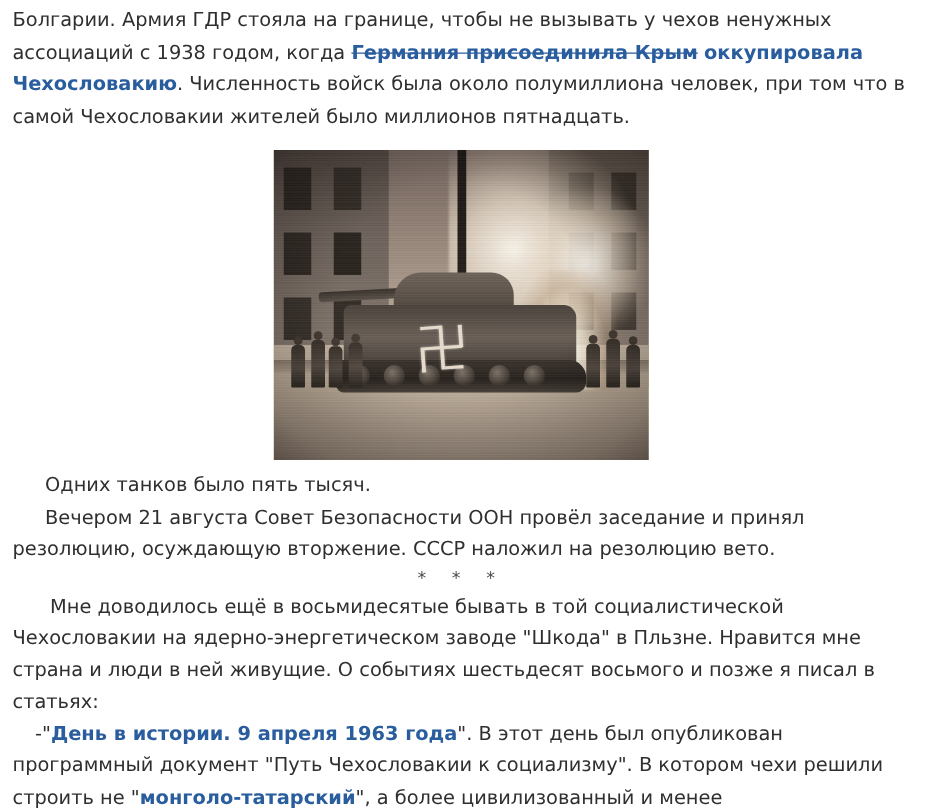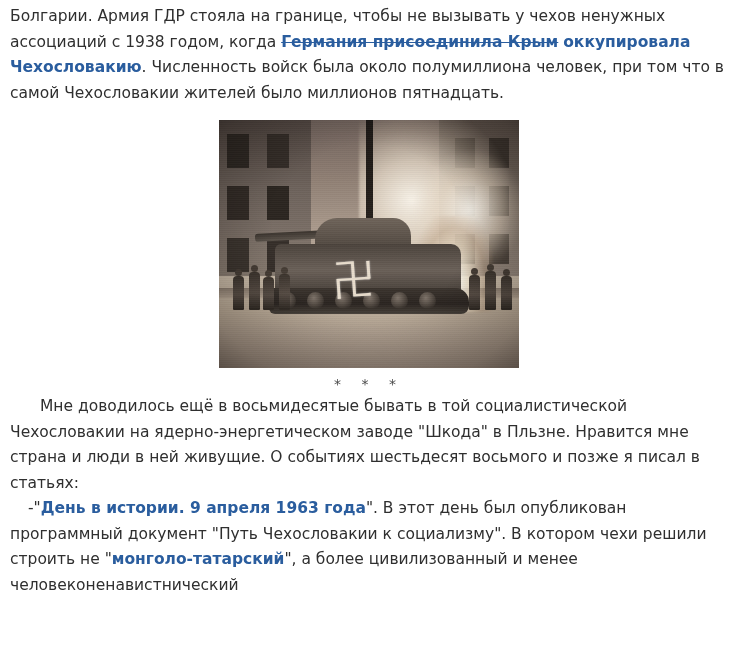--- a/index.html
+++ b/index.html
@@ -238,21 +238,26 @@
       <div class="ph-person" style="left:44px; height:33px;"></div>
       <div class="ph-person" style="left:60px; height:36px;"></div>
       <div class="ph-person" style="left:250px; height:35px;"></div>
       <div class="ph-person" style="left:266px; height:39px;"></div>
       <div class="ph-person" style="left:282px; height:34px;"></div>
       <div class="ph-grain"></div>
       <div class="ph-vignette"></div>
     </div>
   </div>
 
-
+  <p class="para indent-first">Одних танков было пять тысяч.</p>
+
+  <p class="para">
+    <span class="indent" style="display:inline-block;width:26px;"></span><span>Вечером 21 августа Совет Безопасности ООН провёл заседание и принял резолюцию,</span>
+    <span>осуждающую вторжение. СССР наложил на резолюцию вето.</span>
+  </p>
 
   <div class="stars">*  *  *</div>
 
   <p class="para">
     <span style="display:inline-block;width:30px;"></span><span>Мне доводилось ещё в восьмидесятые бывать в той социалистической Чехословакии</span>
     <span>на ядерно-энергетическом заводе "Шкода" в Пльзне. Нравится мне страна и люди в ней</span>
     <span>живущие. О событиях шестьдесят восьмого и позже я писал в статьях:</span>
   </p>
 
   <p class="para">

